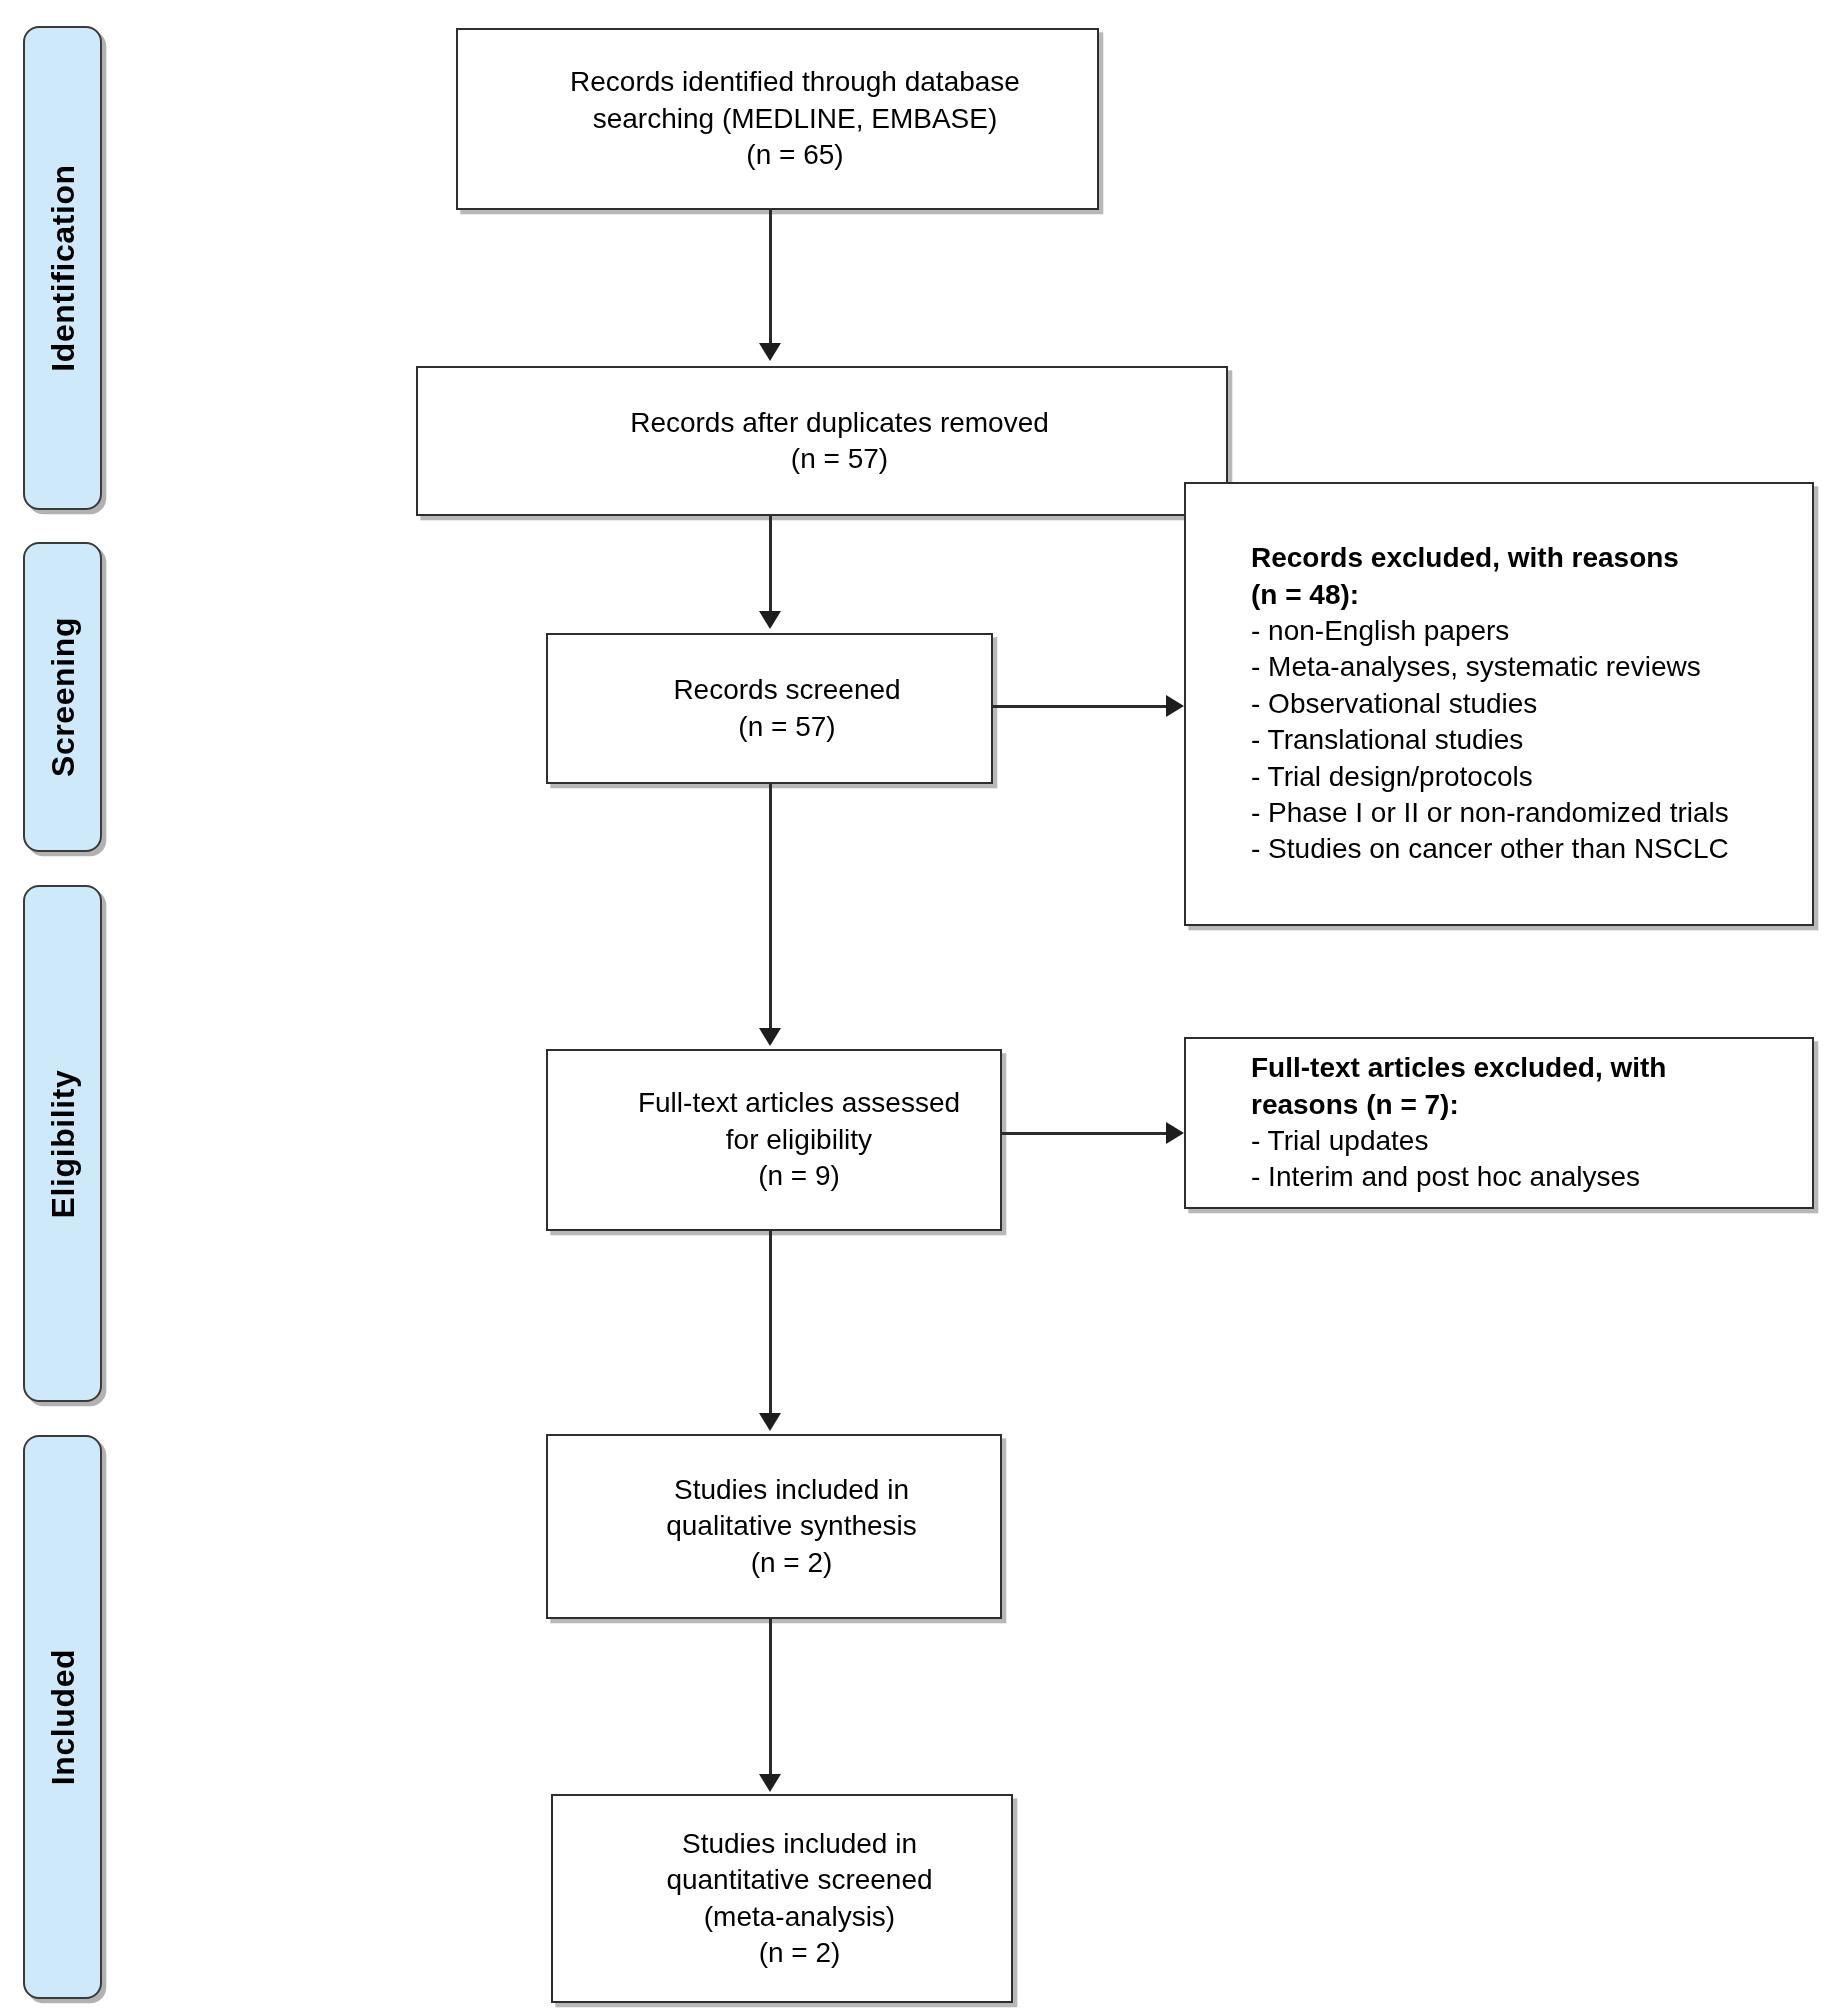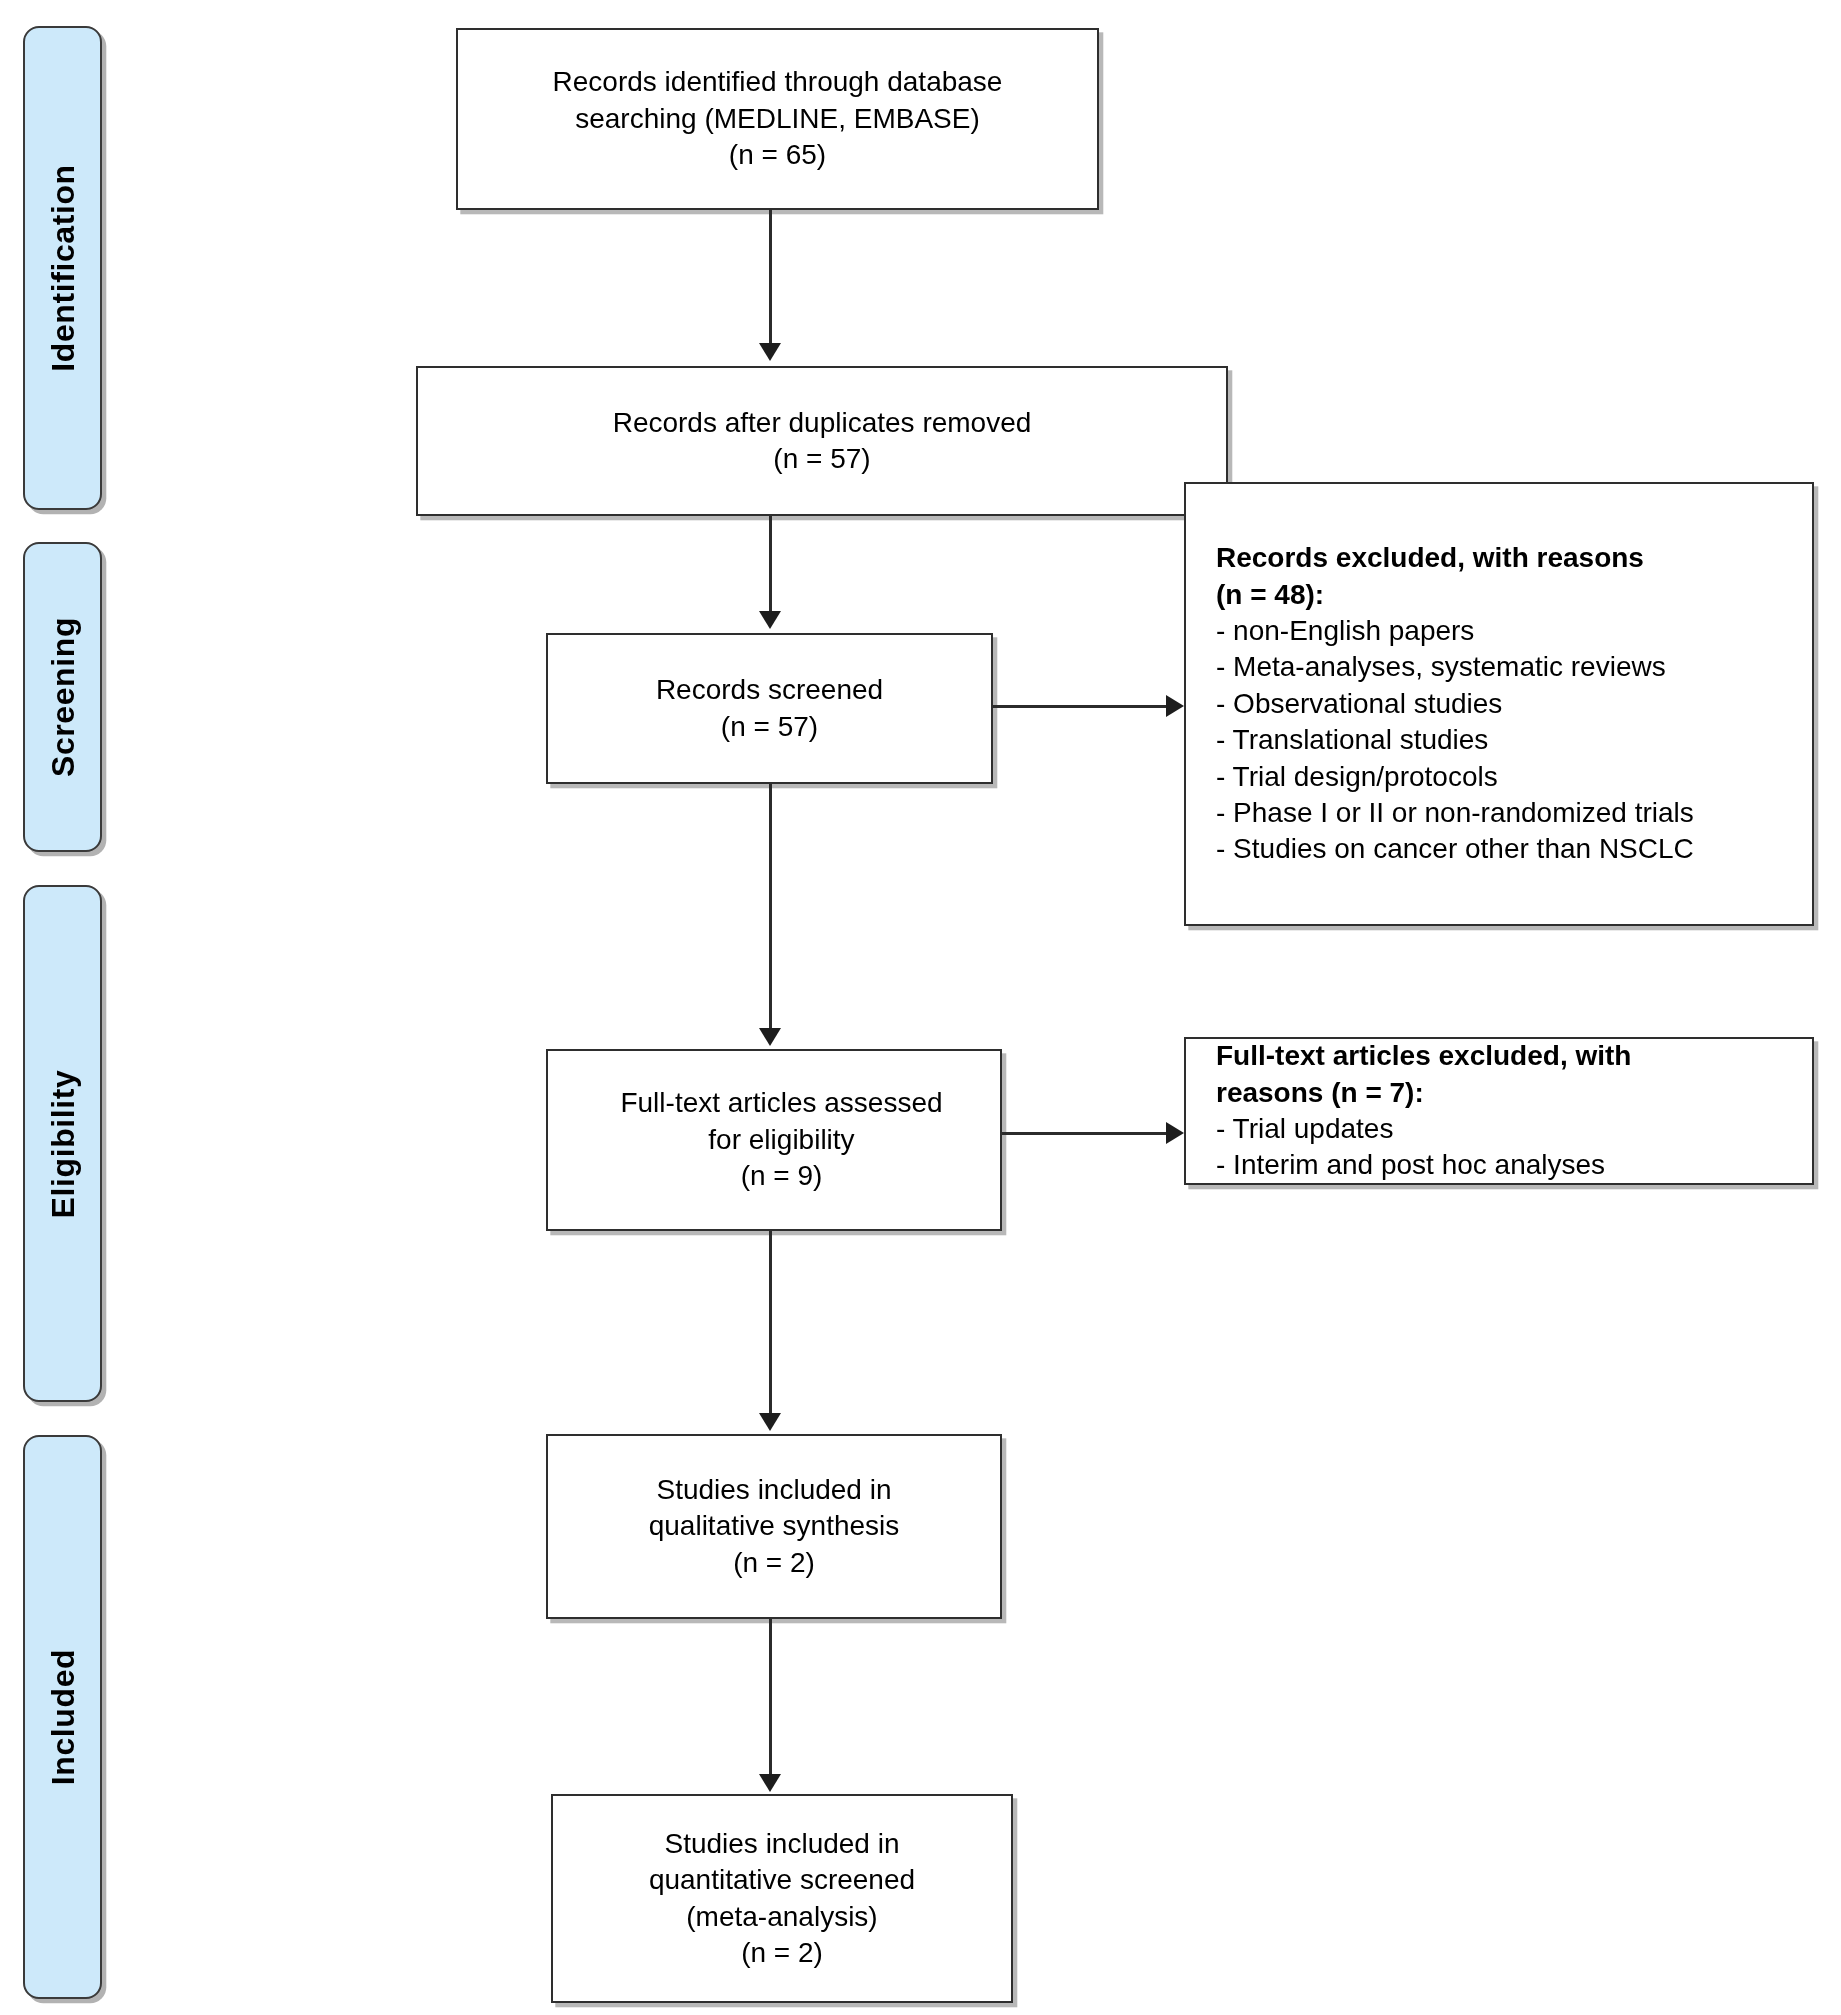--- a/index.html
+++ b/index.html
@@ -13,21 +13,21 @@
         box-shadow:4.3px 4.3px 0 rgba(0,0,0,0.30);}
   .pill .vlabel{position:absolute;left:50%;top:50%;
         transform:translate(-50%,-50%) rotate(-90deg);
         white-space:nowrap;font-weight:bold;font-size:32px;
         letter-spacing:0.6px;color:#000;}
 
   
   .box{position:absolute;background:#ffffff;border:2.5px solid #2e2e2e;
        box-sizing:border-box;box-shadow:4.3px 4.3px 0 rgba(0,0,0,0.28);
        display:flex;align-items:center;justify-content:center;}
-  .box .txt{font-size:28px;line-height:1.30;text-align:center;color:#000;}
+  .box .txt{font-size:28px;line-height:1.30;text-align:center;color:#000;margin-left:35px;}
   .box.left .txt{text-align:left;width:100%;padding:0 30px;}
   .box .bold{font-weight:bold;}
   .reasons{margin:0;padding:0;list-style:none;}
   .reasons li{white-space:nowrap;}
 
   
   .vline{position:absolute;width:3.1px;background:#2b2b2b;}
   .hline{position:absolute;height:3.1px;background:#2b2b2b;}
   .arrowdown{position:absolute;width:0;height:0;
        border-left:11.7px solid transparent;border-right:11.7px solid transparent;
@@ -111,21 +111,21 @@
     <div class="txt">
       <div>Full-text articles assessed</div>
       <div>for eligibility</div>
       <div>(n = 9)</div>
     </div>
   </div>
 
   <div class="hline" style="left:1002px;top:1132px;width:168px;"></div>
   <div class="arrowright" style="left:1166px;top:1122px;"></div>
 
-  <div class="box left" style="left:1184px;top:1037px;width:630px;height:148px;">
+  <div class="box left" style="left:1184px;top:1037px;width:630px;height:172px;">
     <div class="txt">
       <div class="bold">Full-text articles excluded, with</div>
       <div class="bold">reasons (n = 7):</div>
       <ul class="reasons">
         <li>- Trial updates</li>
         <li>- Interim and post hoc analyses</li>
       </ul>
     </div>
   </div>
 

